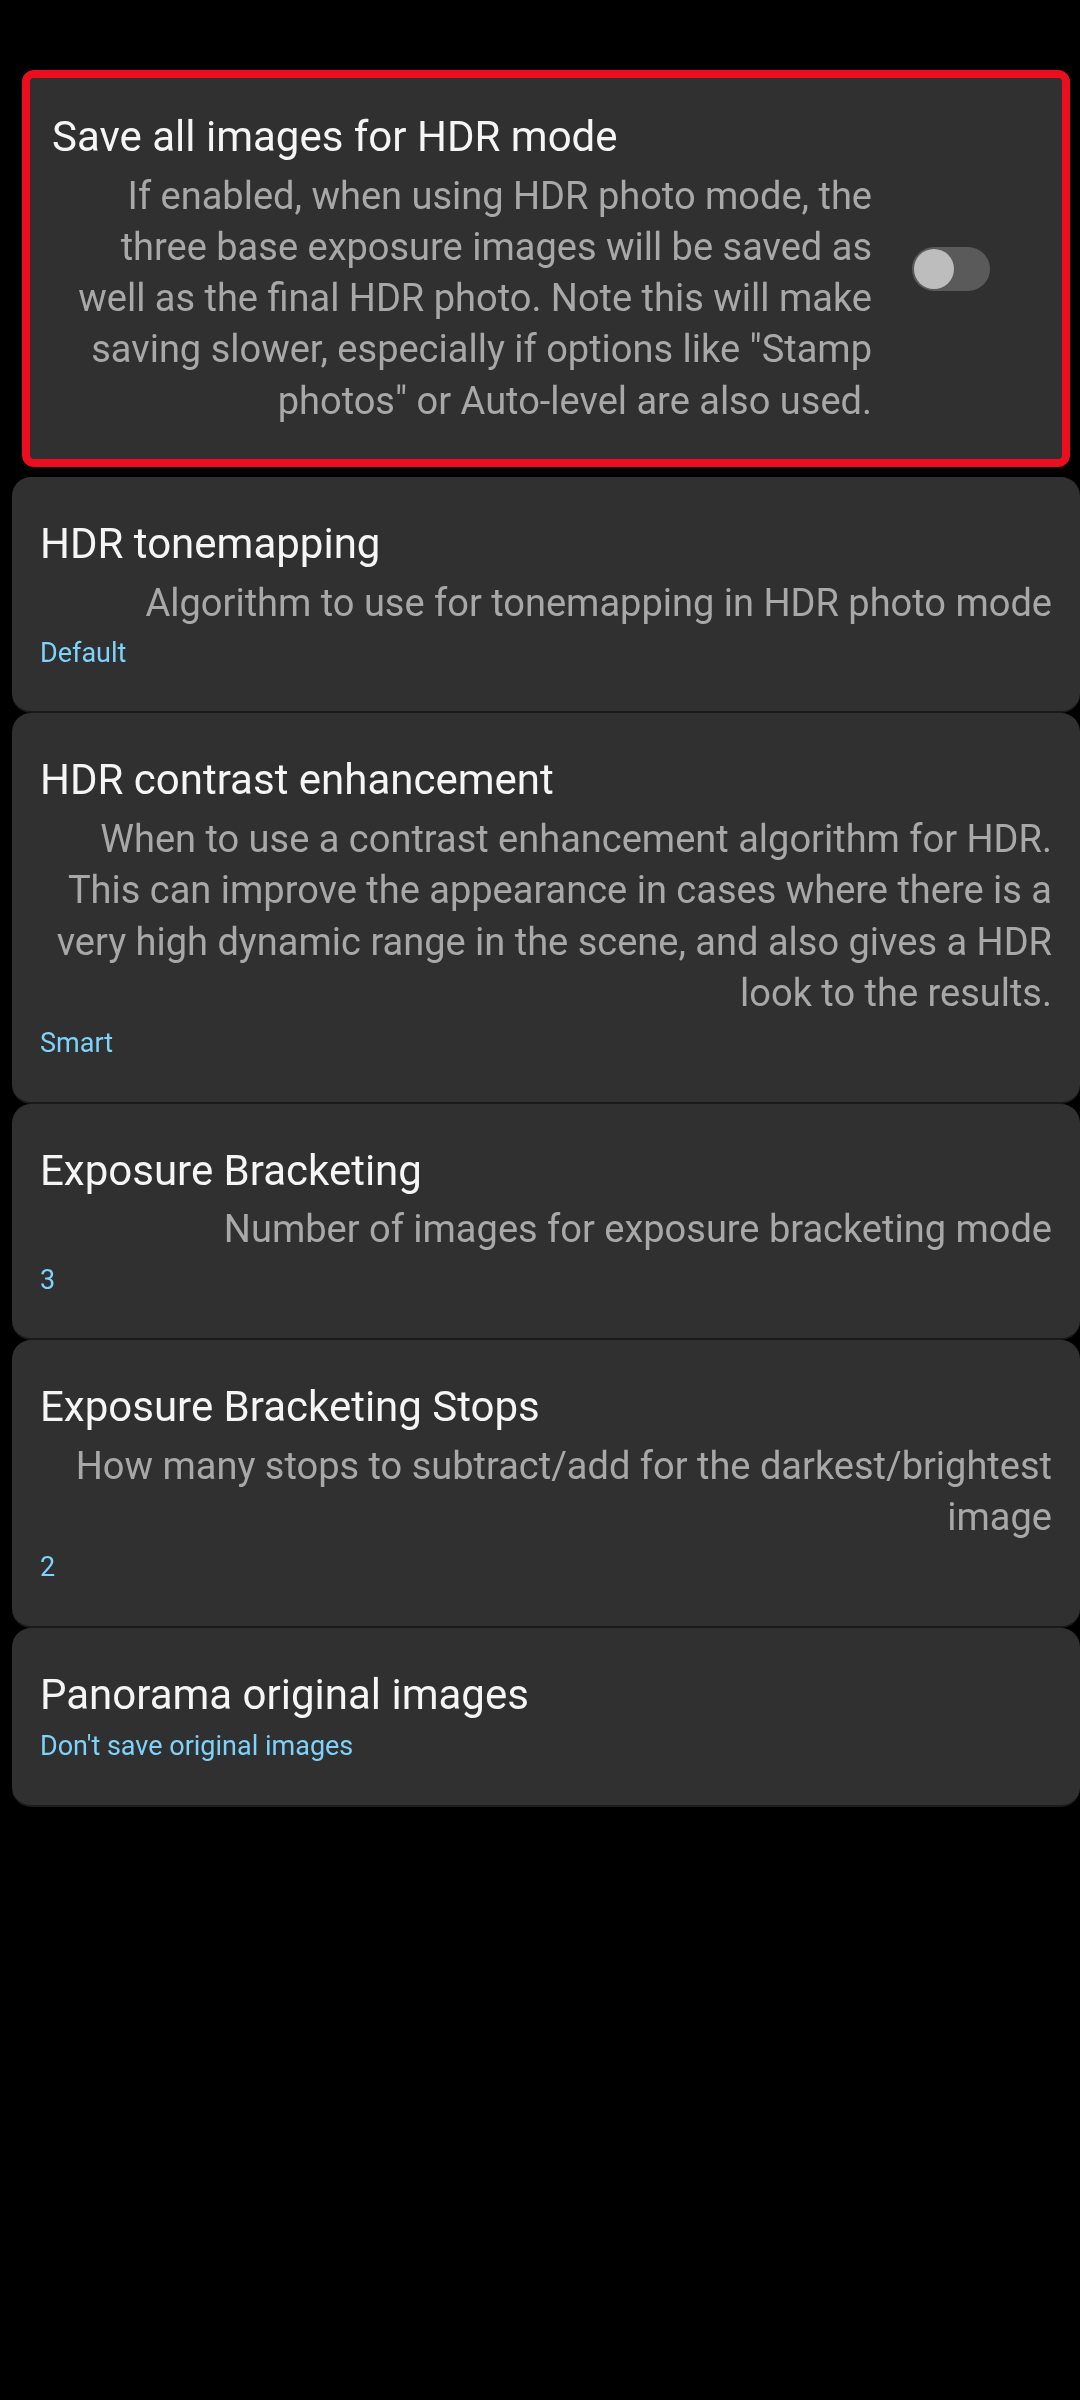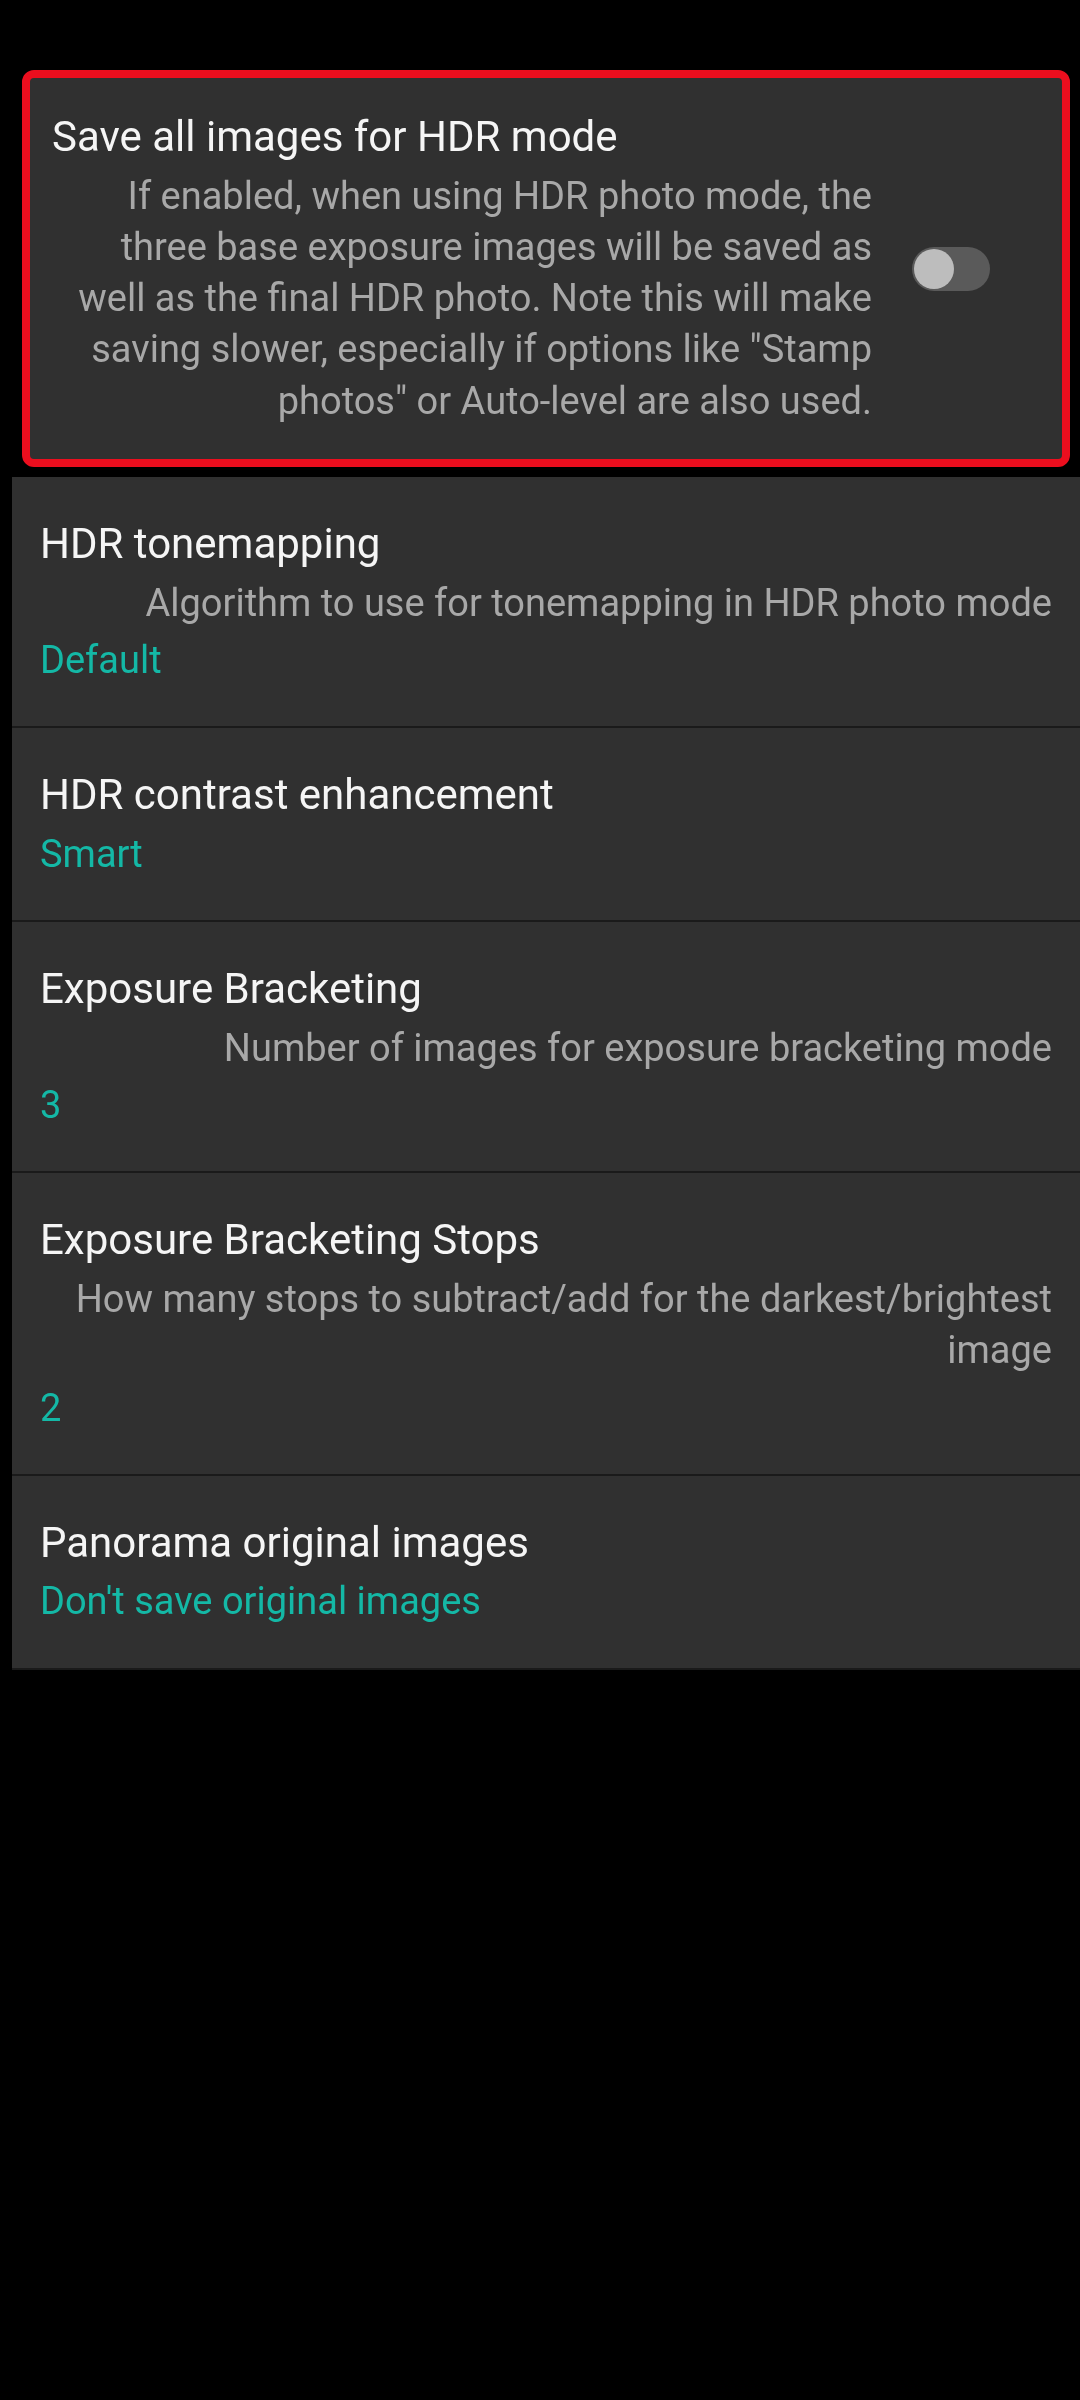--- a/index.html
+++ b/index.html
@@ -22,20 +22,21 @@
       display: flex;
       flex-direction: column;
       padding-left: 12px;
     }
     .setting-item {
       background: #303030;
       padding: 40px 28px;
       display: flex;
       align-items: center;
       border-bottom: 2px solid #1a1a1a;
+      border-radius: 19px;
     }
     .setting-item.highlighted {
       border: 8px solid #eb0e1e;
       border-radius: 12px;
       margin: 10px;
       padding: 32px 22px;
     }
     .setting-text {
       flex: 1;
       display: flex;
@@ -49,22 +50,22 @@
       line-height: 1.3;
     }
     .setting-desc {
       color: #a8a8a8;
       font-size: 38px;
       font-weight: 400;
       line-height: 1.35;
       text-align: right;
     }
     .setting-value {
-      color: #14b8a6;
-      font-size: 38px;
+      color: #7dd3fc;
+      font-size: 27px;
       font-weight: 400;
       line-height: 1.35;
     }
     .toggle {
       width: 78px;
       height: 44px;
       border-radius: 22px;
       background: #5a5a5a;
       position: relative;
       flex-shrink: 0;
@@ -104,20 +105,21 @@
     <div class="setting-text">
       <div class="setting-title">HDR tonemapping</div>
       <div class="setting-desc">Algorithm to use for tonemapping in HDR photo mode</div>
       <div class="setting-value">Default</div>
     </div>
   </div>
 
   <div class="setting-item">
     <div class="setting-text">
       <div class="setting-title">HDR contrast enhancement</div>
+      <div class="setting-desc">When to use a contrast enhancement algorithm for HDR. This can improve the appearance in cases where there is a very high dynamic range in the scene, and also gives a HDR look to the results.</div>
       <div class="setting-value">Smart</div>
     </div>
   </div>
 
   <div class="setting-item">
     <div class="setting-text">
       <div class="setting-title">Exposure Bracketing</div>
       <div class="setting-desc">Number of images for exposure bracketing mode</div>
       <div class="setting-value">3</div>
     </div>

